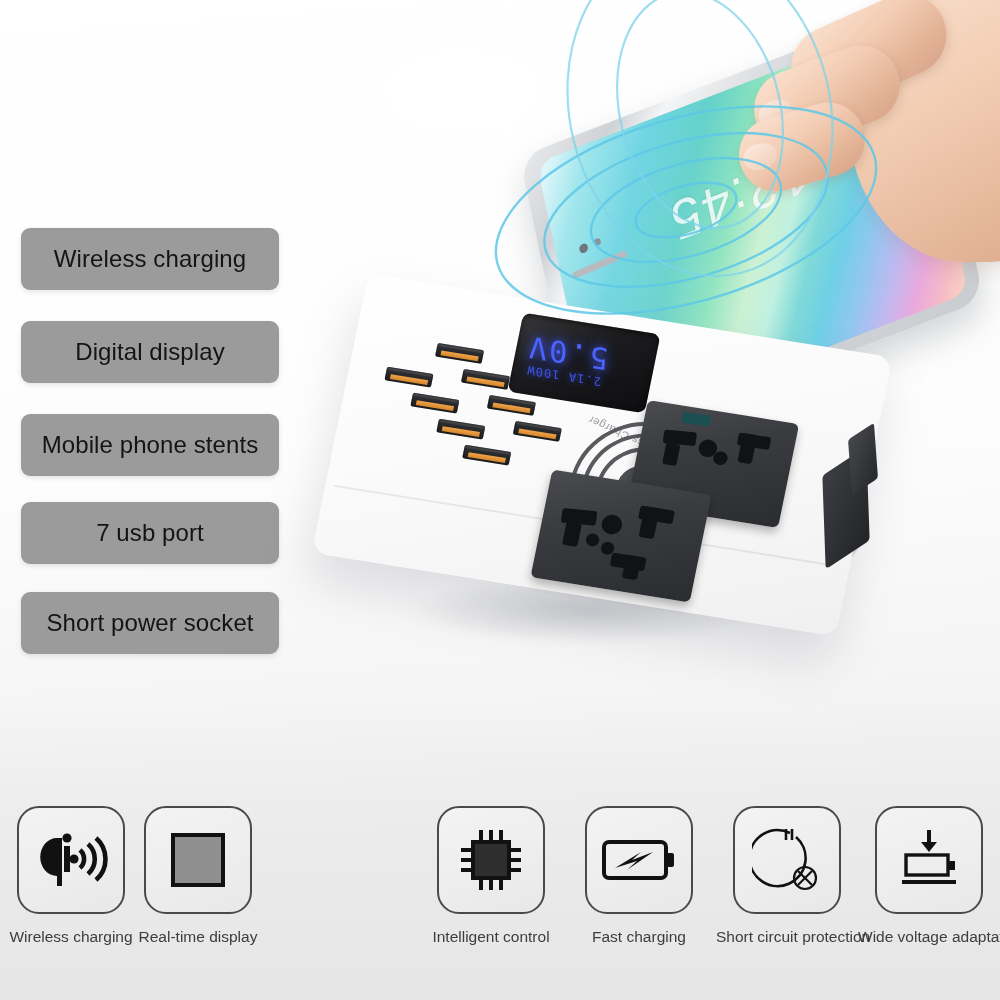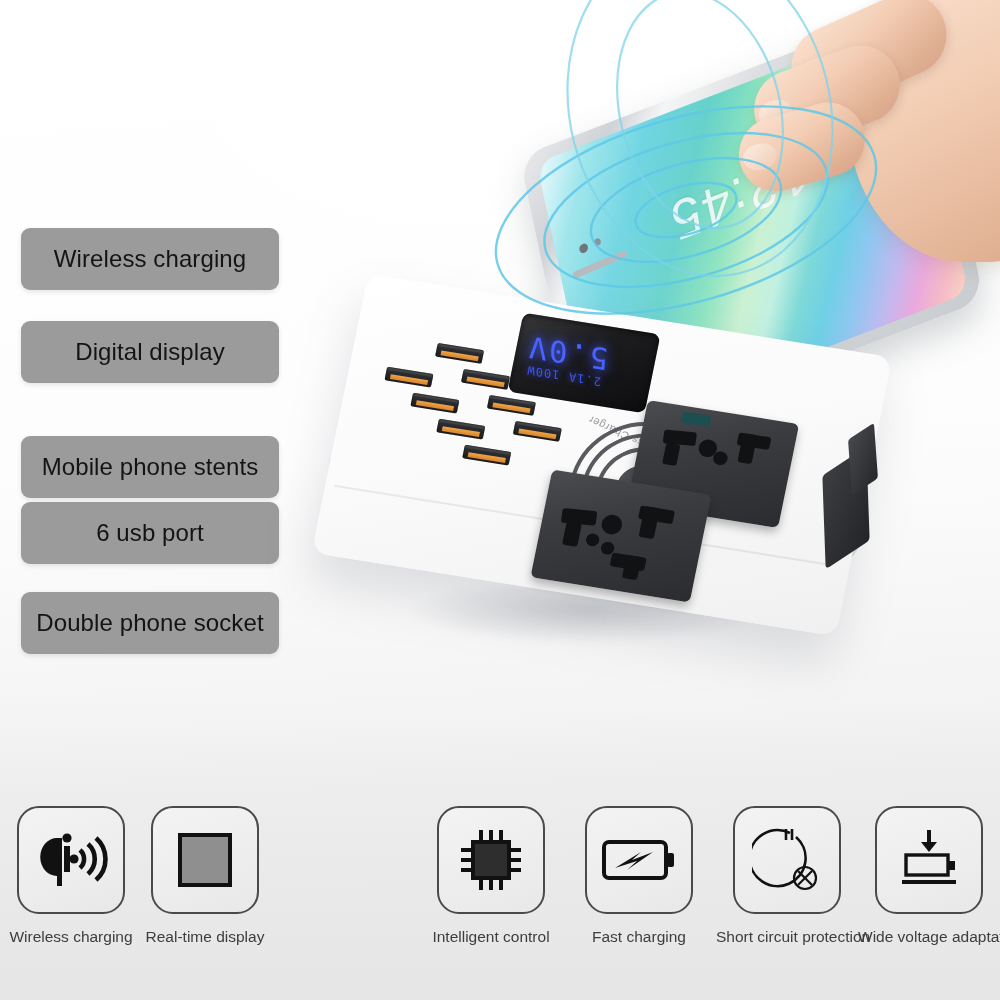--- a/index.html
+++ b/index.html
@@ -399,28 +399,28 @@
 
   <div class="wash-top"></div>
 
   <div>
     <div class="pill" style="top:228px">
       <span class="pill-label">Wireless charging</span>
     </div>
     <div class="pill" style="top:321px">
       <span class="pill-label">Digital display</span>
     </div>
-    <div class="pill" style="top:436px">
+    <div class="pill" style="top:414px">
       <span class="pill-label">Mobile phone stents</span>
     </div>
     <div class="pill" style="top:502px">
-      <span class="pill-label">6 usb port</span>
+      <span class="pill-label">7 usb port</span>
     </div>
     <div class="pill" style="top:592px">
-      <span class="pill-label">Double phone socket</span>
+      <span class="pill-label">Short power socket</span>
     </div>
   </div>
 
   <div class="product-scene">
 
     <div class="phone">
       <div class="phone-body">
         <div class="phone-screen">
           <div class="phone-time">12:45</div>
         </div>
@@ -527,21 +527,21 @@
           <circle cx="34" cy="10" r="4.6" fill="#111"></circle>
           <circle cx="41" cy="31" r="4.6" fill="#111"></circle>
           <path d="M47 22 A12 12 0 0 1 47 40" fill="none" stroke="#111" stroke-width="4.6"></path>
           <path d="M55 16 A20 20 0 0 1 55 46" fill="none" stroke="#111" stroke-width="4.6"></path>
           <path d="M63 10 A28 28 0 0 1 63 52" fill="none" stroke="#111" stroke-width="4.6"></path>
         </svg>
       </div>
       <div class="icon-caption">Wireless charging</div>
     </div>
 
-    <div class="icon-cell" style="left:134px;">
+    <div class="icon-cell" style="left:127px;">
       <div class="icon-box">
         <svg width="64" height="64" viewBox="0 0 64 64">
           <rect x="7" y="7" width="50" height="50" fill="#8f8f8f" stroke="#111" stroke-width="4"></rect>
         </svg>
       </div>
       <div class="icon-caption">Real-time display</div>
     </div>
 
 
     <div class="icon-cell" style="left:568px;">

